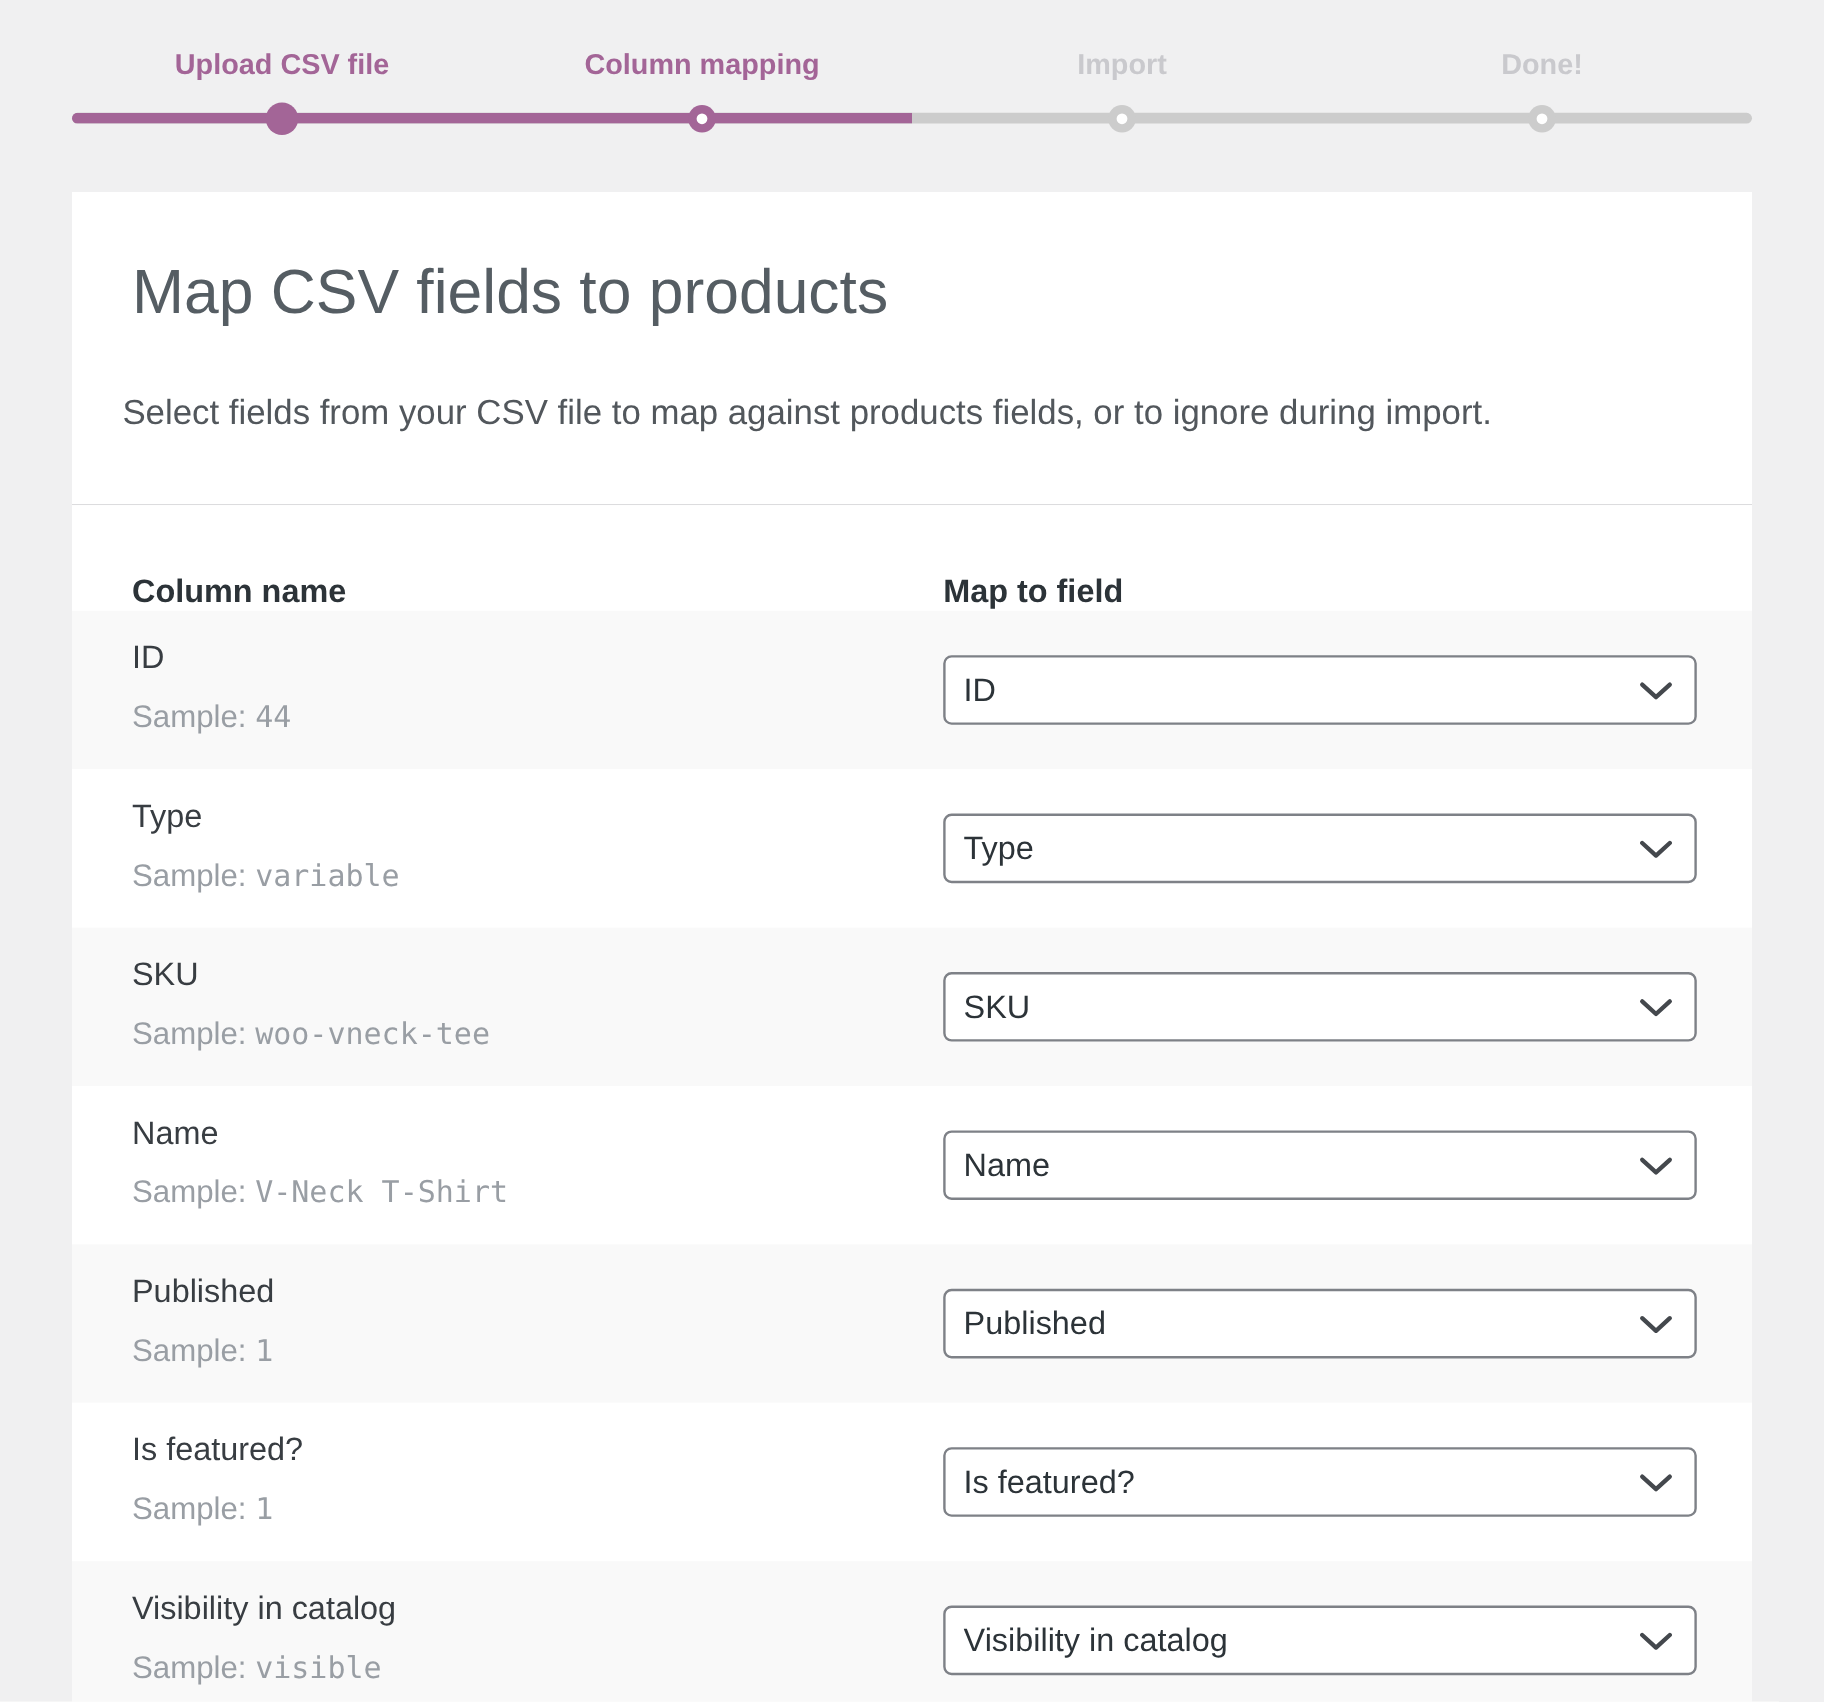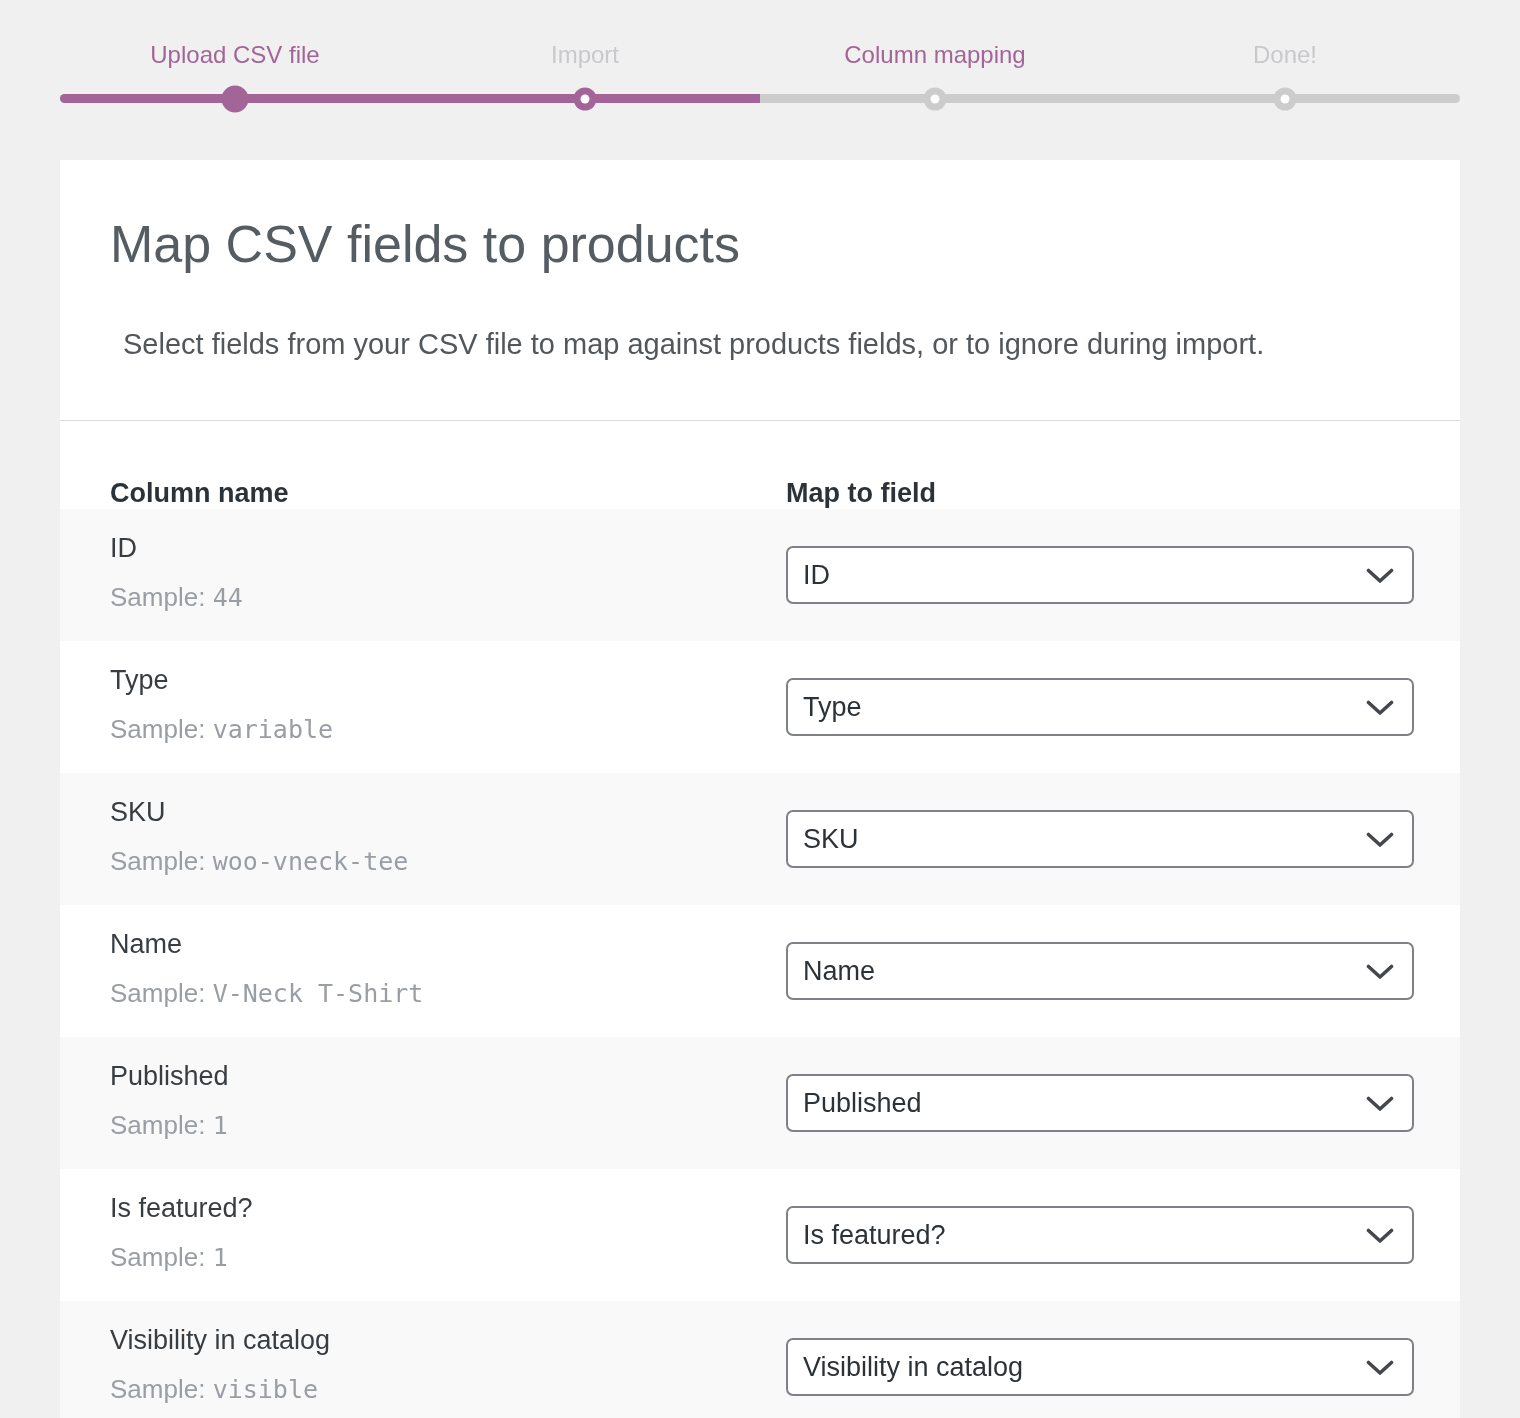--- a/index.html
+++ b/index.html
@@ -6,21 +6,21 @@
   html,body { margin:0; padding:0; }
   body {
     width:1520px; height:1418px; overflow:hidden;
     background:#f0f0f1;
     font-family:"Liberation Sans", sans-serif;
     color:#32373c;
   }
   :root { --accent:#a36597; --inactive:#cccccc; }
 
   
-  .stepper { padding:40px 60px 12px; }
+  .stepper { padding:40px 60px 12px;font-weight:bold; }
   .step-labels { display:flex; }
   .step-label { width:25%; text-align:center; font-size:24px; line-height:30px; }
   .step-label.done, .step-label.active { color:var(--accent); }
   .step-label.todo { color:#c9c9cd; }
   .bar-wrap { position:relative; margin-top:24px; height:9px; }
   .bar { height:9px; border-radius:5px; background:var(--inactive); overflow:hidden; }
   .bar-fill { width:50%; height:100%; background:var(--accent); }
   .dot {
     position:absolute; top:50%; transform:translate(-50%,-50%);
     border-radius:50%; display:flex; align-items:center; justify-content:center;
@@ -33,21 +33,21 @@
   }
   .dot.p1 { left:12.5%; } .dot.p2 { left:37.5%; } .dot.p3 { left:62.5%; } .dot.p4 { left:87.5%; }
 
   
   .card { margin:45px 60px 0; background:#fff; min-height:1270px; }
   .page-title {
     margin:0; padding:56px 50px 0;
     font-size:52px; font-weight:400; line-height:1.1; color:#555d63;
   }
   .page-desc {
-    margin:0; padding:54px 63px 0;
+    margin:0; padding:54px 42px 0;
     font-size:29px; line-height:1.2; color:#52575c;
   }
 
   
   .table { margin-top:58px; border-top:1px solid #dcdcde; }
   .thead {
     display:flex; align-items:flex-end; height:88px; padding:0 46px 0 50px;
     font-weight:700; font-size:27px; color:#2c3338; background:#fff;
   }
   .th-col1 { width:676px; }
@@ -67,22 +67,22 @@
     padding:0 64px 0 15px; outline:none;
   }
   .chev { position:absolute; right:20px; top:22px; pointer-events:none; display:block; }
 </style>
 </head>
 <body>
 
 <div class="stepper">
   <div class="step-labels">
     <div class="step-label done">Upload CSV file</div>
+    <div class="step-label active">Column mapping</div>
     <div class="step-label todo">Import</div>
-    <div class="step-label active">Column mapping</div>
     <div class="step-label todo">Done!</div>
   </div>
   <div class="bar-wrap">
     <div class="bar">
       <div class="bar-fill"></div>
     </div>
     <div class="dot done p1"></div>
     <div class="dot active p2"></div>
     <div class="dot todo p3"></div>
     <div class="dot todo p4"></div>

